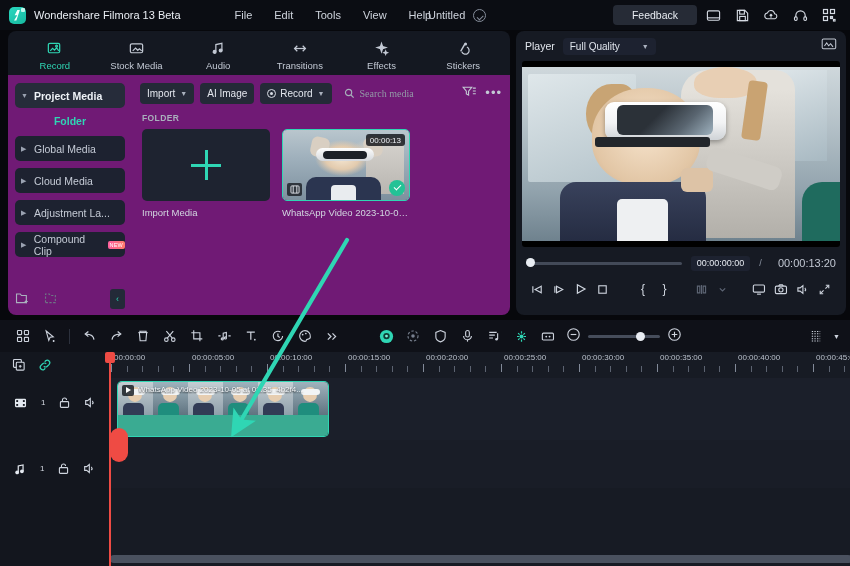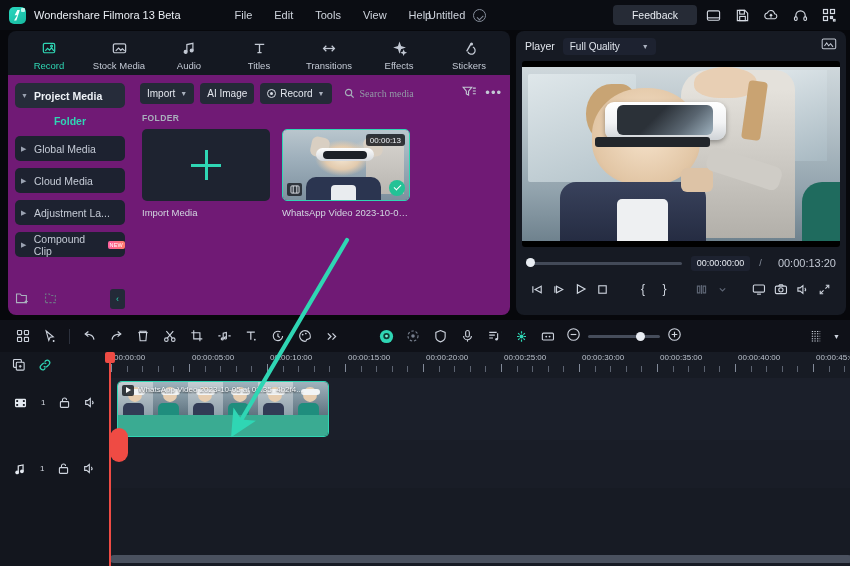--- a/index.html
+++ b/index.html
@@ -516,26 +516,20 @@
       </svg>
       <span class="lbl">Stock Media</span>
     </div>
     <div class="nav-tab">
       <svg width="17" height="17" viewBox="0 0 18 18" fill="none" stroke="#c3c9d4" stroke-width="1.3">
         <path d="M6.2 12.4V4.8l6.4-1.3v7.6"></path>
           <circle cx="4.9" cy="12.6" r="1.5" fill="#c3c9d4"></circle>
         <circle cx="11.3" cy="11.2" r="1.5" fill="#c3c9d4"></circle>
       </svg>
       <span class="lbl">Audio</span>
-    </div>
-    <div class="nav-tab">
-      <svg width="17" height="17" viewBox="0 0 18 18" fill="none" stroke="#c3c9d4" stroke-width="1.4">
-        <path d="M4 4.6h10M9 4.6v8.8M6.8 13.4h4.4"></path>
-      </svg>
-      <span class="lbl">Titles</span>
     </div>
     <div class="nav-tab">
       <svg width="18" height="17" viewBox="0 0 20 18" fill="none" stroke="#c3c9d4" stroke-width="1.4">
         <path d="M4 9h12"></path>
           <path d="M7 6 4 9l3 3"></path>
           <path d="M13 6l3 3-3 3"></path>
       </svg>
       <span class="lbl">Transitions</span>
     </div>
     <div class="nav-tab">

